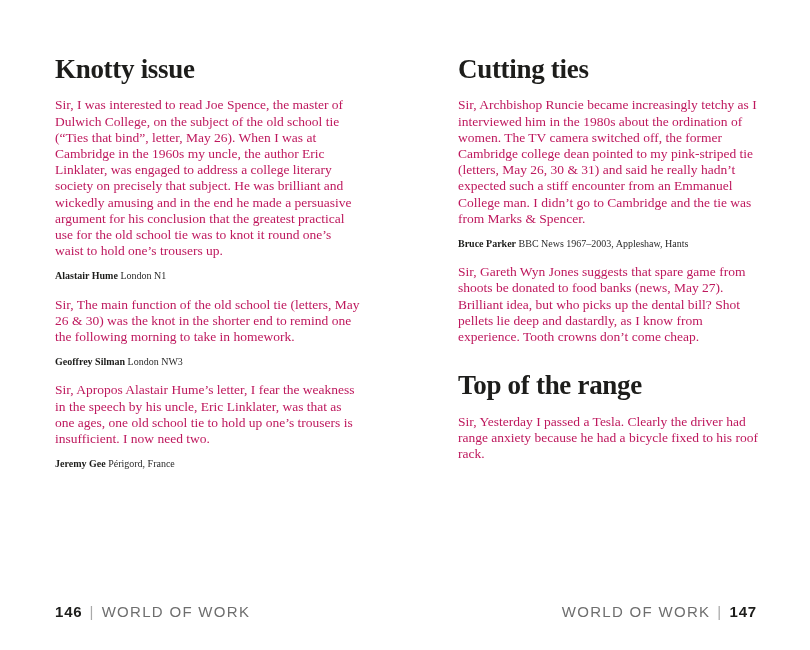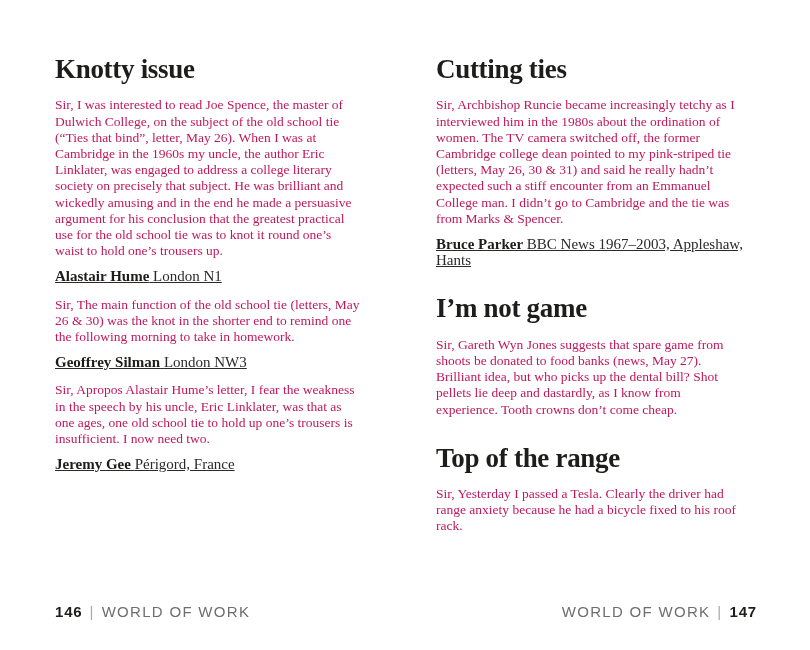--- a/index.html
+++ b/index.html
@@ -10,46 +10,45 @@
     overflow: hidden;
   }
   .spread { position: relative; width: 810px; height: 650px; background: #ffffff; }
 
   .column {
     position: absolute;
     top: 55px;
     width: 307px;
   }
   .column-left  { left: 55px; }
-  .column-right { left: 436px; }
+  .column-right { left: 458px; }
 
   .article h2 {
     font-family: "Liberation Serif", serif;
     font-size: 27px;
     font-weight: 700;
     letter-spacing: -0.3px;
     color: #1d1d1b;
     margin: 26px 0 14px 0;
     line-height: 1.05;
   }
   .article:first-child h2 { margin-top: 0; }
 
   .letter-body {
     font-size: 13.5px;
     line-height: 16.2px;
     color: #be185d;
     margin: 0 0 9px 0;
     text-align: left;
   }
   .signature {
-    font-size: 15px;
+    font-size: 10px;
     line-height: 16.2px;
     color: #2a2a2a;
     margin: 0 0 12px 0;
-    text-decoration: underline;
   }
   .signature .sig-name { font-weight: 700; color: #1d1d1b; }
 
   .footer {
     position: absolute;
     bottom: 30px;
     font-family: "Liberation Sans", sans-serif;
     font-size: 15px;
     letter-spacing: 1.3px;
     color: #6e6e6e;
@@ -84,21 +83,20 @@
 
   <div class="column column-right">
 
     <div class="article">
       <h2>Cutting ties</h2>
       <p class="letter-body">Sir, Archbishop Runcie became increasingly tetchy as I interviewed him in the 1980s about the ordination of women. The TV camera switched off, the former Cambridge college dean pointed to my pink-striped tie (letters, May 26, 30 &amp; 31) and said he really hadn’t expected such a stiff encounter from an Emmanuel College man. I didn’t go to Cambridge and the tie was from Marks &amp; Spencer.</p>
       <p class="signature"><span class="sig-name">Bruce Parker</span> <span>BBC News 1967–2003, Appleshaw, Hants</span></p>
     </div>
 
     <div class="article">
-      <h2>I’m not game</h2>
       <p class="letter-body">Sir, Gareth Wyn Jones suggests that spare game from shoots be donated to food banks (news, May 27). Brilliant idea, but who picks up the dental bill? Shot pellets lie deep and dastardly, as I know from experience. Tooth crowns don’t come cheap.</p>
     </div>
 
     <div class="article">
       <h2>Top of the range</h2>
       <p class="letter-body">Sir, Yesterday I passed a Tesla. Clearly the driver had range anxiety because he had a bicycle fixed to his roof rack.</p>
     </div>
 
   </div>
 

